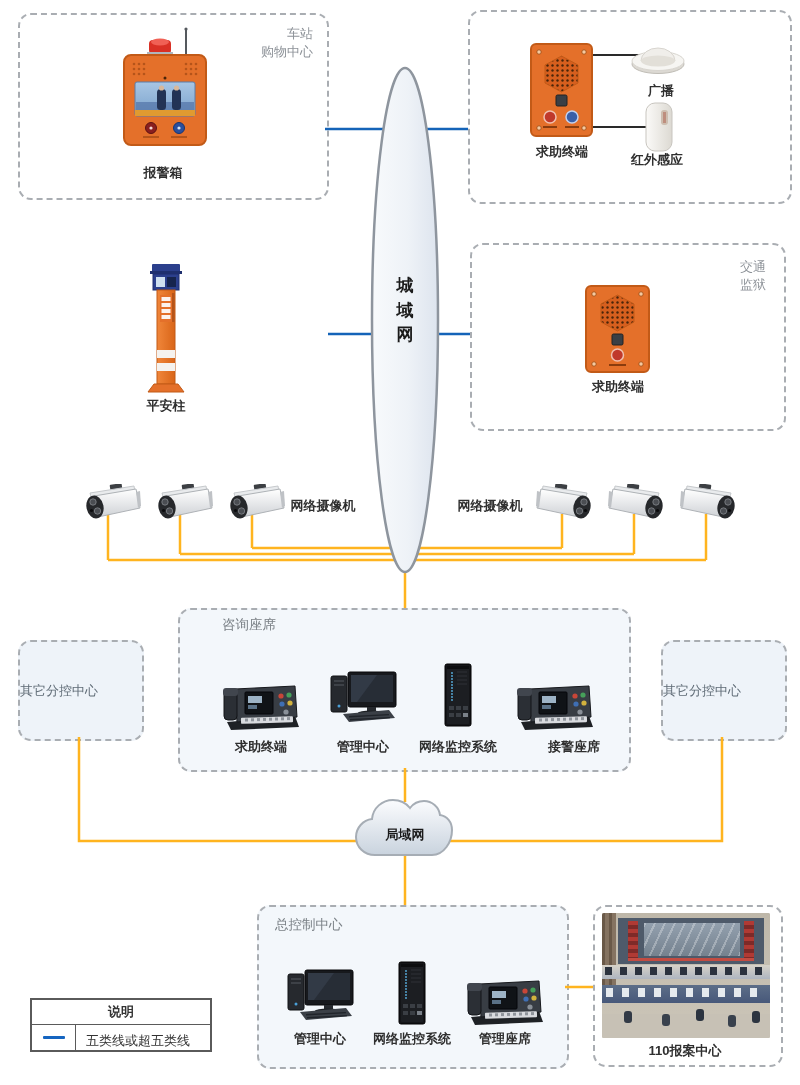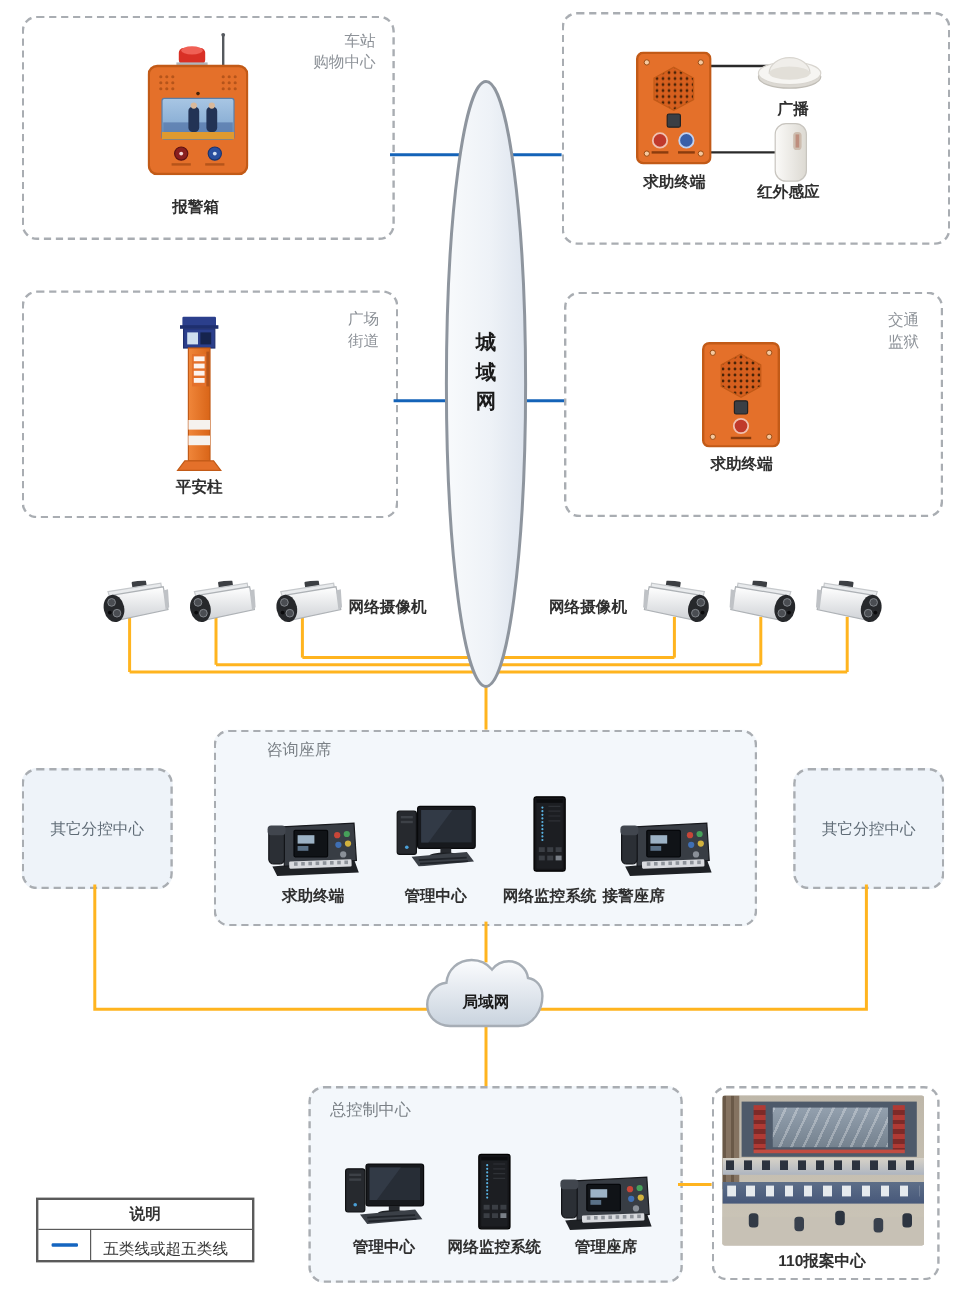--- a/index.html
+++ b/index.html
@@ -11,21 +11,21 @@
   .corner{position:absolute;top:10px;right:14px;color:#8d9298;font-size:13px;line-height:1.4;
           text-align:right;white-space:pre-line;}
   .boxtitle{position:absolute;font-size:13.5px;color:#7a8086;z-index:2;}
   .lbl{position:absolute;width:120px;text-align:center;font-size:13px;font-weight:bold;color:#2f2f2f;z-index:2;}
   .dev{position:absolute;z-index:2;line-height:0;}
   .flip svg{transform:scaleX(-1);}
   #overlay{position:absolute;left:0;top:0;z-index:1;}
   .netlbl{position:absolute;z-index:2;text-align:center;color:#1a1a1a;}
   #metro-label{left:389px;top:274px;width:32px;font-size:17px;font-weight:600;line-height:1.45;white-space:pre-line;}
   #lan-label{left:365px;top:826px;width:80px;font-size:13px;font-weight:600;}
-  .otherbox{display:flex;align-items:center;justify-content:center;font-size:13px;color:#5f6b76;z-index:0;}
+  .otherbox{display:flex;align-items:center;font-size:13px;color:#5f6b76;z-index:0;}
   
   #legend{position:absolute;left:30px;top:998px;width:178px;border:2px solid #5a5a5a;background:#fff;z-index:2;}
   #legend .ltitle{height:24px;line-height:24px;text-align:center;font-size:13px;font-weight:bold;color:#333;}
   #legend .lrow{display:flex;align-items:flex-end;height:25px;border-top:1.5px solid #5a5a5a;}
   #legend .swatch{width:44px;height:100%;display:flex;align-items:center;justify-content:center;
                   border-right:1.5px solid #5a5a5a;box-sizing:border-box;}
   #legend .dash{width:22px;height:3px;border-radius:1px;}
   #legend .dash.blue{background:#1565c0;}
   #legend .dash.yellow{background:#ffb41f;}
   #legend .ltext{padding-left:10px;font-size:13px;color:#333;}
@@ -167,24 +167,20 @@
         <rect x="22" y="51" width="5" height="4" fill="#7a8088"></rect>
       </symbol>
     </defs>
   </svg>
 
   <div class="zone" style="left:18px;top:13px;width:307px;height:183px">
     <div class="corner">车站
 购物中心</div>
   </div>
   <div class="zone" style="left:468px;top:10px;width:320px;height:190px"></div>
-  <div class="zone" style="left:18px;top:242px;width:310px;height:186px">
-    <div class="corner" style="top:13px">广场
-街道</div>
-  </div>
   <div class="zone" style="left:470px;top:243px;width:312px;height:184px">
     <div class="corner" style="top:13px;right:18px">交通
 监狱</div>
   </div>
   <div class="zone tint" style="left:178px;top:608px;width:449px;height:160px"></div>
   <div class="zone tint2 otherbox" style="left:18px;top:640px;width:122px;height:97px">
     <span>其它分控中心</span>
   </div>
   <div class="zone tint2 otherbox" style="left:661px;top:640px;width:122px;height:97px">
     <span>其它分控中心</span>
@@ -383,21 +379,21 @@
       </svg></div>
   <div class="dev" style="left:441px;top:662px"><svg width="34" height="66">
         <use href="#sym-server"></use>
       </svg></div>
   <div class="dev" style="left:515px;top:681px"><svg width="80" height="50">
         <use href="#sym-phone"></use>
       </svg></div>
   <div class="lbl" style="left:201px;top:738px">求助终端</div>
   <div class="lbl" style="left:303px;top:738px">管理中心</div>
   <div class="lbl" style="left:398px;top:738px">网络监控系统</div>
-  <div class="lbl" style="left:468px;top:738px">接警座席</div>
+  <div class="lbl" style="left:514px;top:738px">接警座席</div>
 
   <div class="boxtitle" style="left:275px;top:916px">总控制中心</div>
   <div class="dev" style="left:284px;top:968px"><svg width="72" height="52">
         <use href="#sym-computer"></use>
       </svg></div>
   <div class="dev" style="left:395px;top:960px"><svg width="34" height="66">
         <use href="#sym-server"></use>
       </svg></div>
   <div class="dev" style="left:465px;top:976px"><svg width="80" height="50">
         <use href="#sym-phone"></use>

